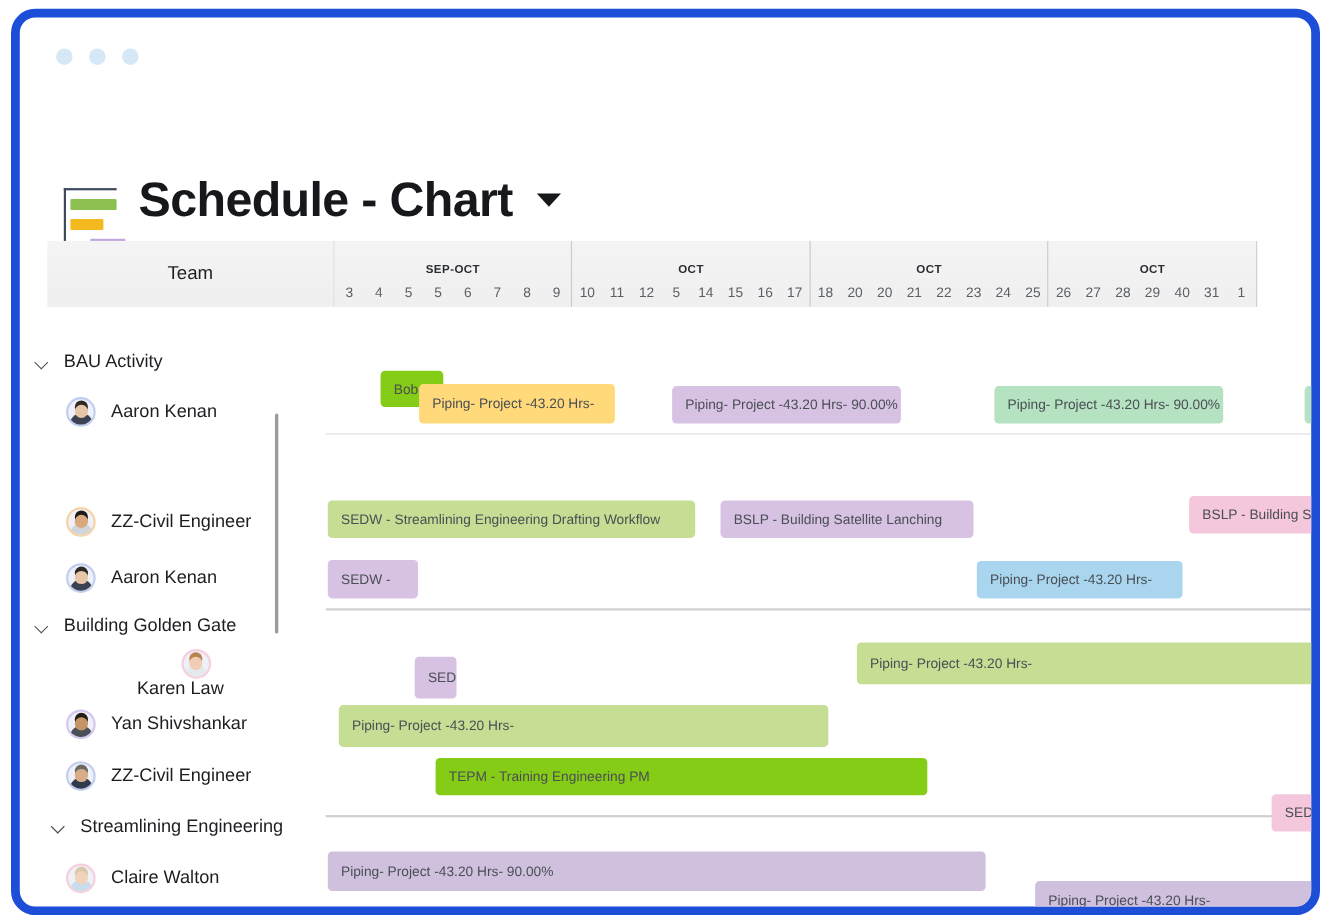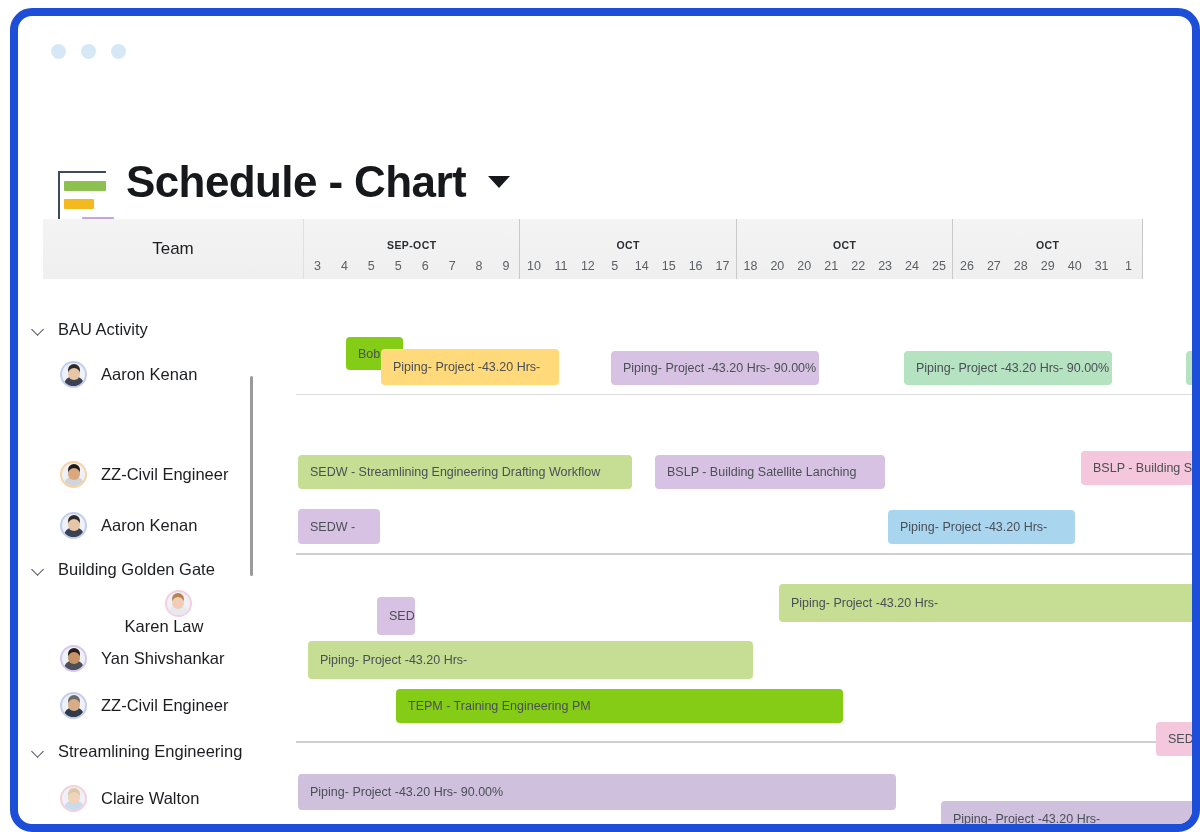--- a/index.html
+++ b/index.html
@@ -260,21 +260,21 @@
           </span>
           <span class="person-label">Yan Shivshankar</span>
         </div>
         <div class="person-row" style="top: 404px;">
           <span class="avatar" style="border-color: rgb(195, 205, 240); background: rgb(238, 241, 247);">
             <span class="body" style="background: rgb(47, 58, 74);"></span>
             <span class="face" style="background: rgb(215, 172, 135); box-shadow: rgb(109, 106, 102) 0px -4px 0px 0px;"></span>
           </span>
           <span class="person-label">ZZ-Civil Engineer</span>
         </div>
-        <div class="group-row" style="top: 450px;">
+        <div class="group-row" style="top: 450px; margin-left: 15px;">
           <span class="group-caret"></span>
           <span class="group-label">Streamlining Engineering</span>
         </div>
         <div class="person-row" style="top: 497px;">
           <span class="avatar" style="border-color: rgb(247, 207, 220); background: rgb(238, 241, 247);">
             <span class="body" style="background: rgb(199, 220, 237);"></span>
             <span class="face" style="background: rgb(241, 210, 187); box-shadow: rgb(217, 201, 166) 0px -4px 0px 0px;"></span>
           </span>
           <span class="person-label">Claire Walton</span>
         </div>

